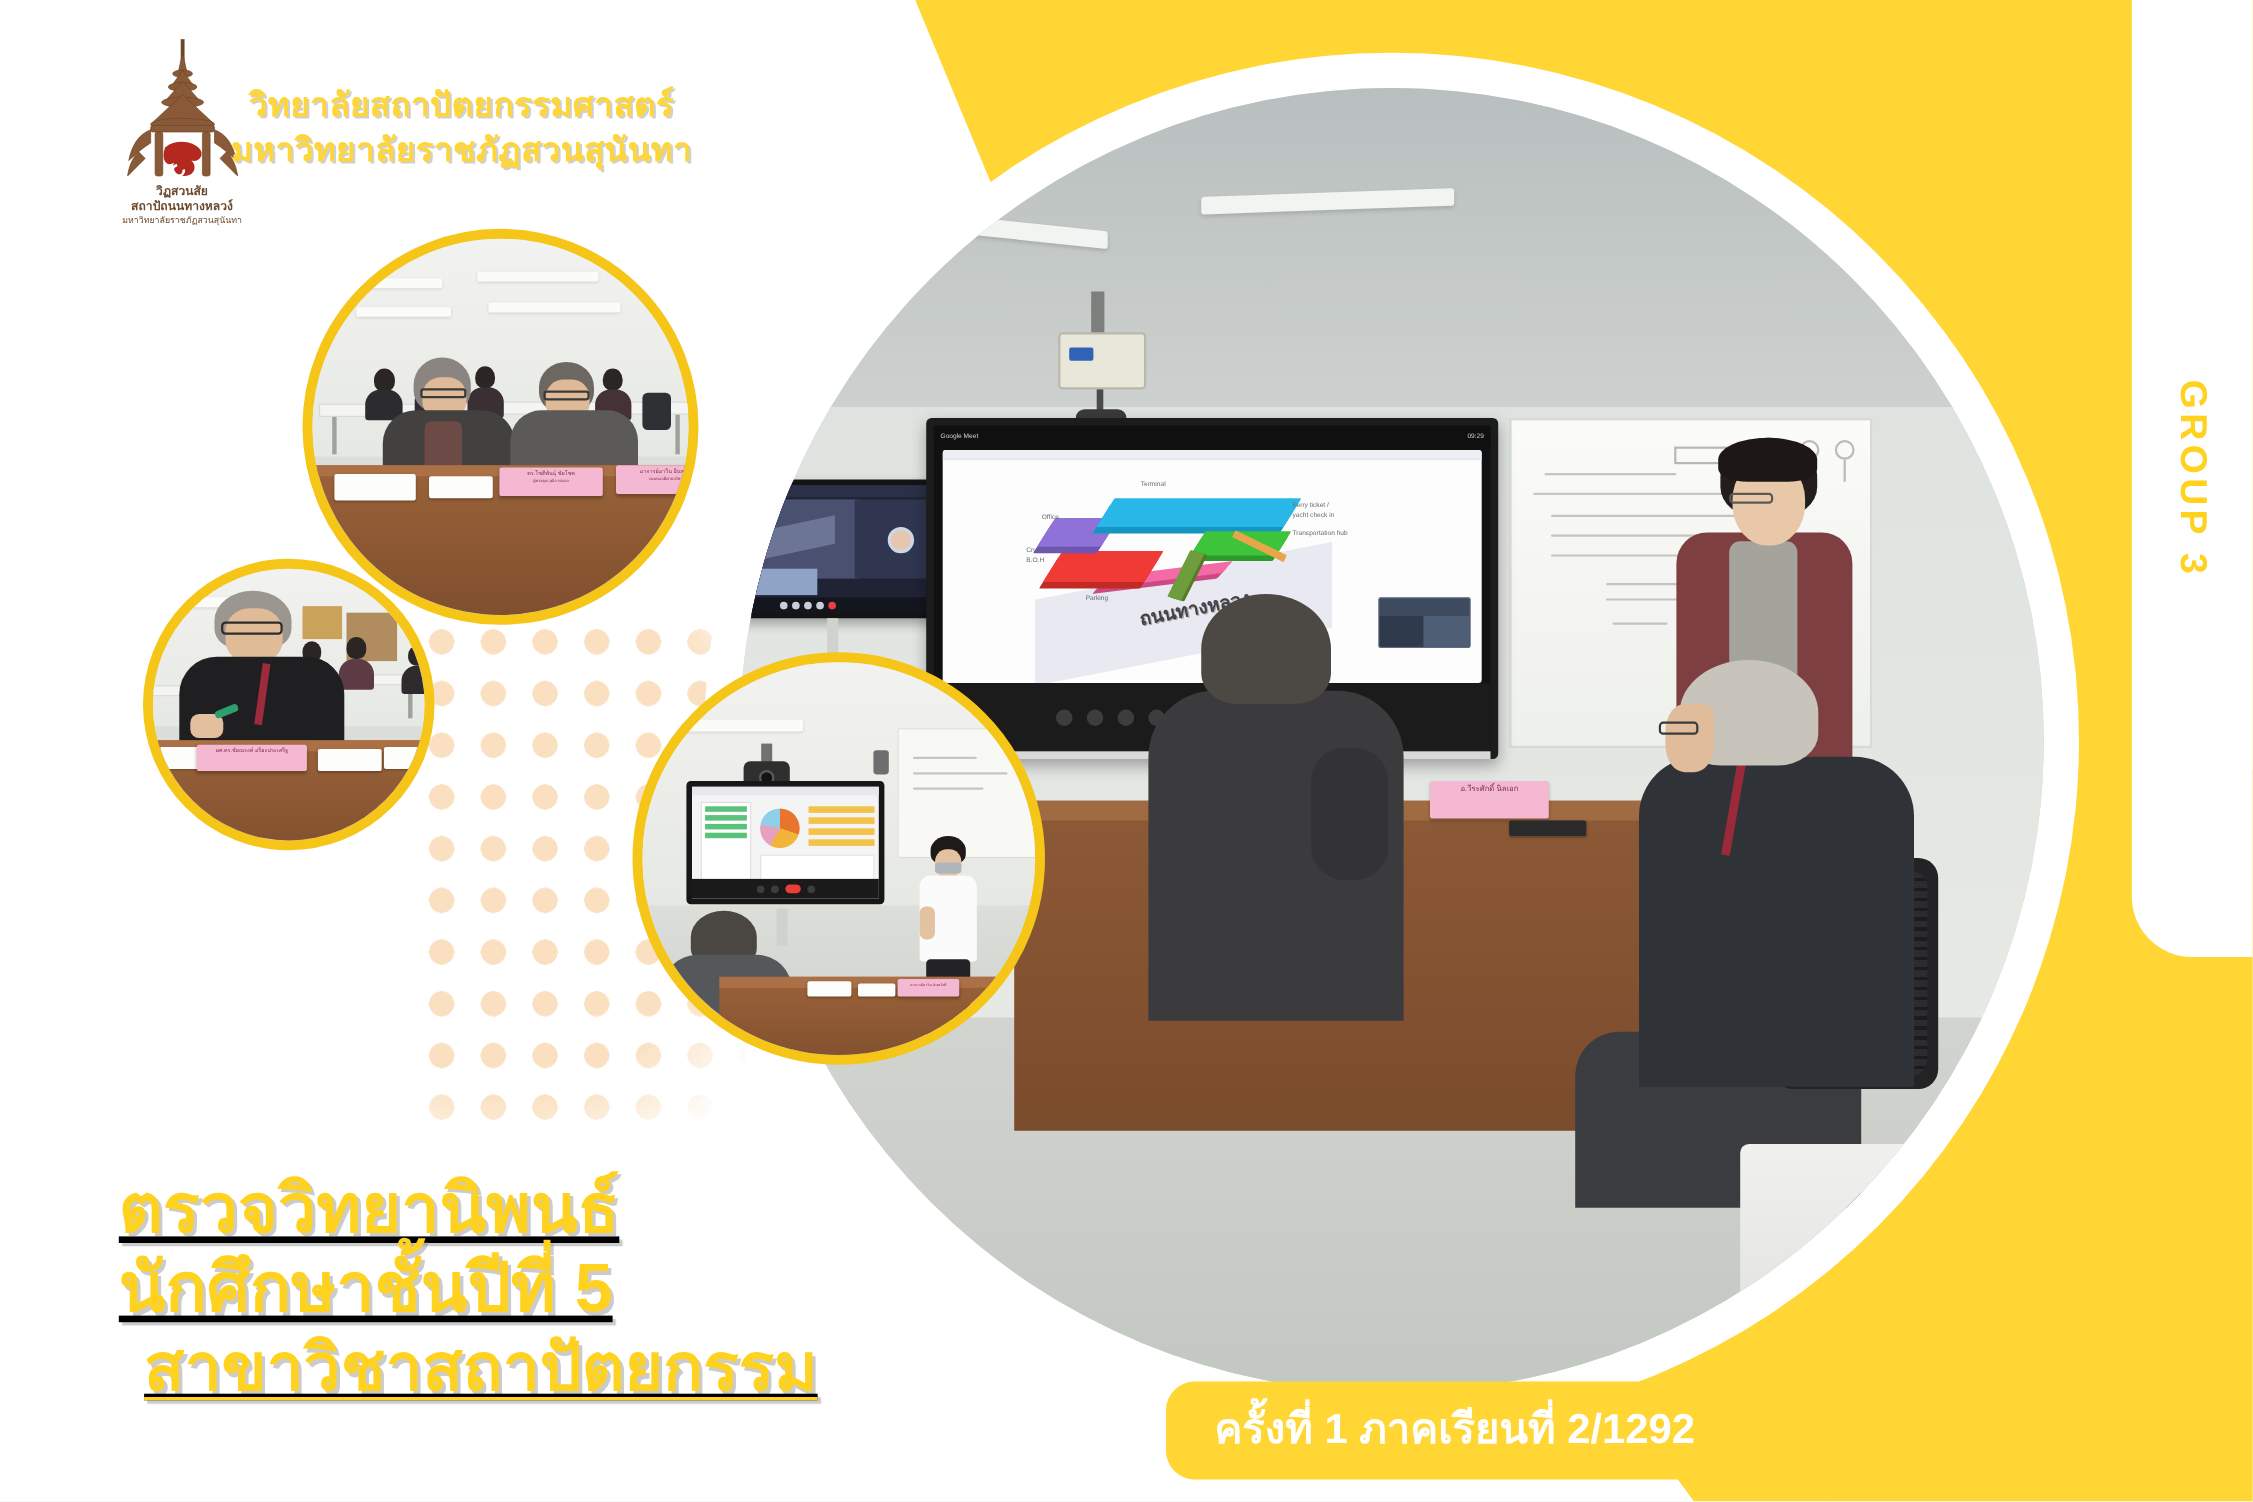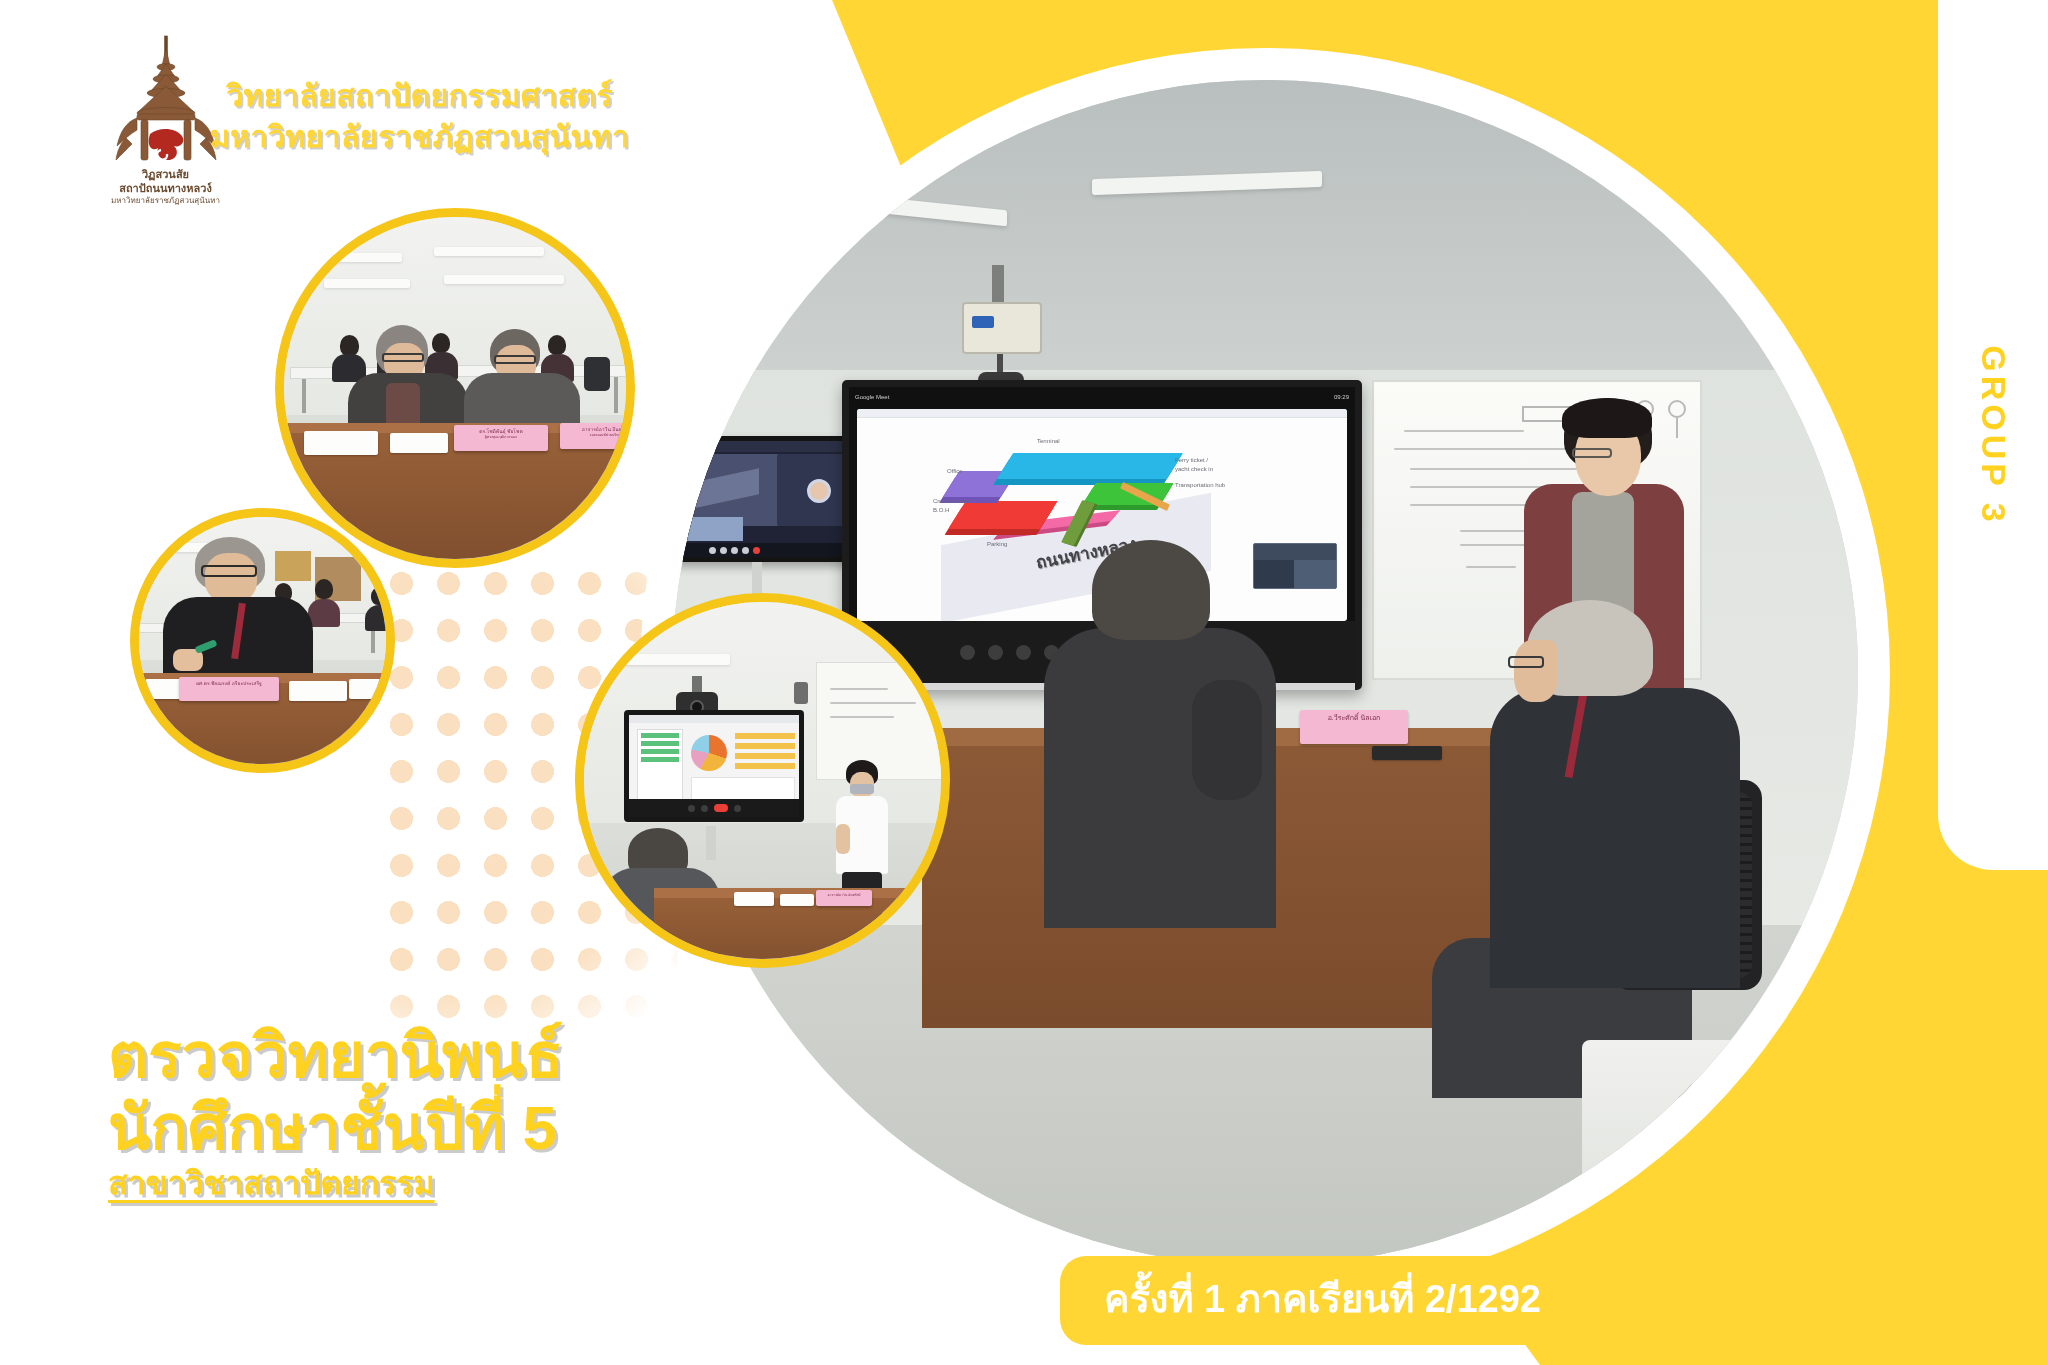--- a/index.html
+++ b/index.html
@@ -204,31 +204,32 @@
   .logo-caption .sub { font-size:8px; font-weight:normal; }
 
   .header-text { position:absolute; left:210px; top:76px; z-index:6;text-align:center; }
   .header-text div {
     font-size:30px; font-weight:bold; color:#FFD633; line-height:1.35;
     text-shadow:2px 2px 0 rgba(150,150,150,.45);
     letter-spacing:.5px;
   }
 
   
-  .title-block { position:absolute; left:108px; top:1020px; z-index:6; }
+  .title-block { position:absolute; left:108px; top:1064px; z-index:6;text-decoration:underline; }
   .title-1, .title-2 {
     font-size:62px; font-weight:bold; color:#FFD21F; line-height:1.16;
     text-shadow:3px 3px 0 rgba(140,140,140,.45);
     white-space:nowrap;
   }
   .title-3 {
-    font-size:32px; font-weight:bold; color:#FFD21F; line-height:1.2;
+    font-size:60px; font-weight:bold; color:#FFD21F; line-height:1.2;
     text-shadow:3px 3px 0 rgba(140,140,140,.45);
     text-decoration:underline; text-decoration-thickness:3px; text-underline-offset:6px;
     white-space:nowrap;
+    margin-left:23px;
   }
 
   
   .badge {
     position:absolute; left:1060px; top:1256px;
     background:#FFD633; border-radius:26px;
     padding:12px 44px 16px;
     z-index:7;
   }
   .badge span { color:#ffffff; font-size:38px; font-weight:bold; white-space:nowrap; }

